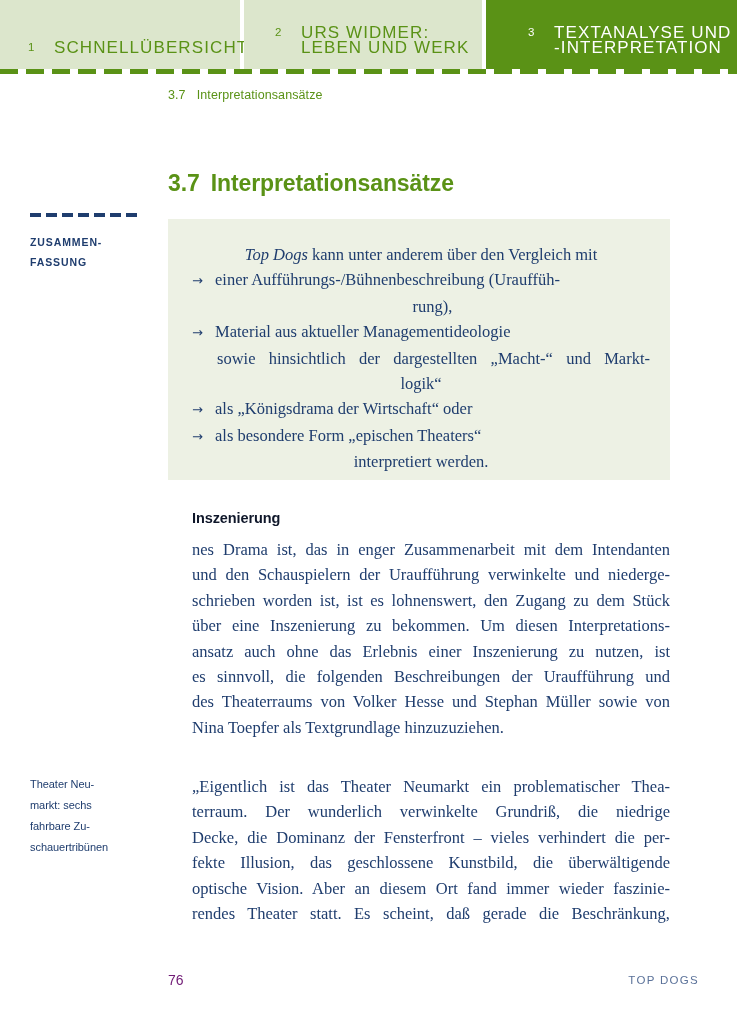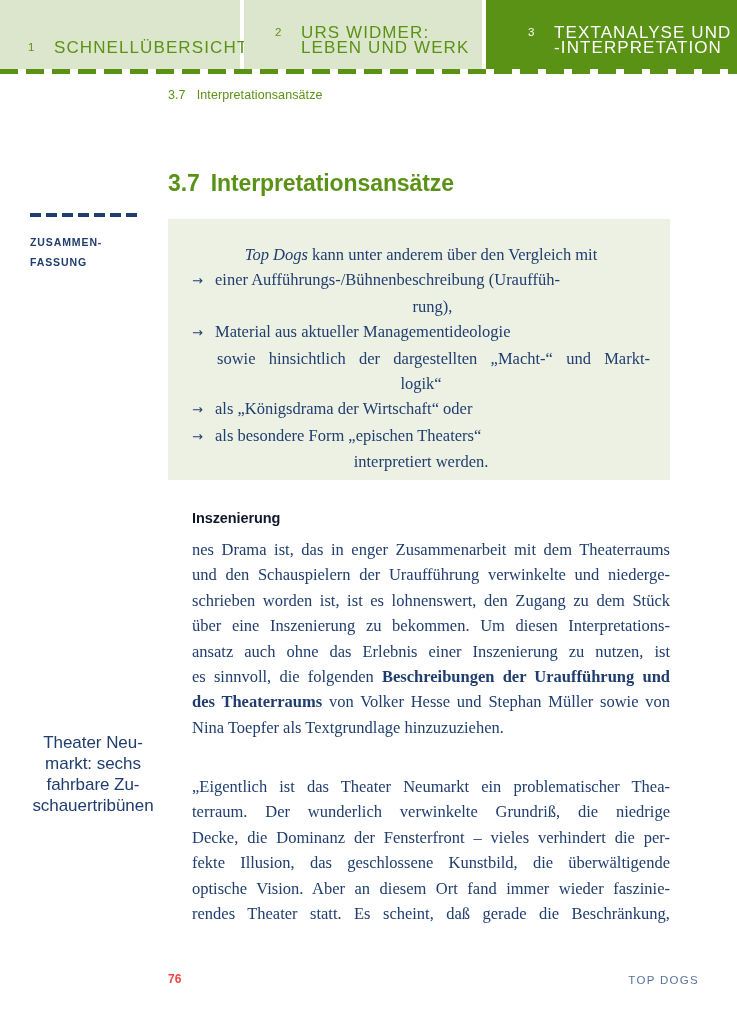--- a/index.html
+++ b/index.html
@@ -113,26 +113,25 @@
   }
   .note-summary {
     top: 232px;
     font-size: 10.5px;
     font-weight: bold;
     letter-spacing: 0.9px;
     line-height: 20px;
     white-space: pre-line;
   }
   .note-theater {
-    top: 732px;
-    font-size: 17px;
+    top: 774px;
+    font-size: 11px;
     line-height: 21px;
     white-space: pre-line;
     letter-spacing: -0.05px;
-    text-align: center;
   }
 
   
   .summary-box {
     position: absolute;
     left: 168px;
     top: 219px;
     width: 502px;
     height: 261px;
     background: #edf1e4;
@@ -195,30 +194,30 @@
     white-space: nowrap;
     text-align: justify;
     text-align-last: justify;
   }
   .tline.last {
     text-align-last: left;
   }
   .tline.loose {
     text-align-last: justify;
   }
-  strong.bold { font-weight: bold; }
+  strong.bold { font-weight: normal; }
 
   
   .footer-page {
     position: absolute;
     left: 168px;
     top: 972px;
-    font-size: 12px;
-    font-weight: bold;
-    color: #ef4444;
+    font-size: 14px;
+    font-weight: normal;
+    color: #701a75;
   }
   .footer-title {
     position: absolute;
     right: 38px;
     top: 974px;
     font-size: 11.5px;
     letter-spacing: 1.3px;
     color: #5a7199;
   }
 </style>
@@ -302,21 +301,21 @@
     <span class="sum-item-text">als besondere Form „epischen Theaters“</span>
   </div>
 
   <div class="sum-line">interpretiert werden.</div>
 
 </div>
 
 <div class="section-heading">Inszenierung</div>
 
 <div class="body-text para-insz">
-  <div class="tline loose">nes Drama ist, das in enger Zusammenarbeit mit dem Theaterraums</div>
+  <div class="tline loose">nes Drama ist, das in enger Zusammenarbeit mit dem Intendanten</div>
   <div class="tline loose">und den Schauspielern der Uraufführung verwinkelte und niederge-</div>
   <div class="tline loose">schrieben worden ist, ist es lohnenswert, den Zugang zu dem Stück</div>
   <div class="tline loose">über eine Inszenierung zu bekommen. Um diesen Interpretations-</div>
   <div class="tline loose">ansatz auch ohne das Erlebnis einer Inszenierung zu nutzen, ist</div>
   <div class="tline loose"><span>es sinnvoll, die folgenden </span><strong class="bold">Beschreibungen der Uraufführung und</strong></div>
   <div class="tline loose"><strong class="bold">des Theaterraums</strong><span> von Volker Hesse und Stephan Müller sowie von</span></div>
   <div class="tline last">Nina Toepfer als Textgrundlage hinzuzuziehen.</div>
 </div>
 
 <div class="body-text para-quote">

